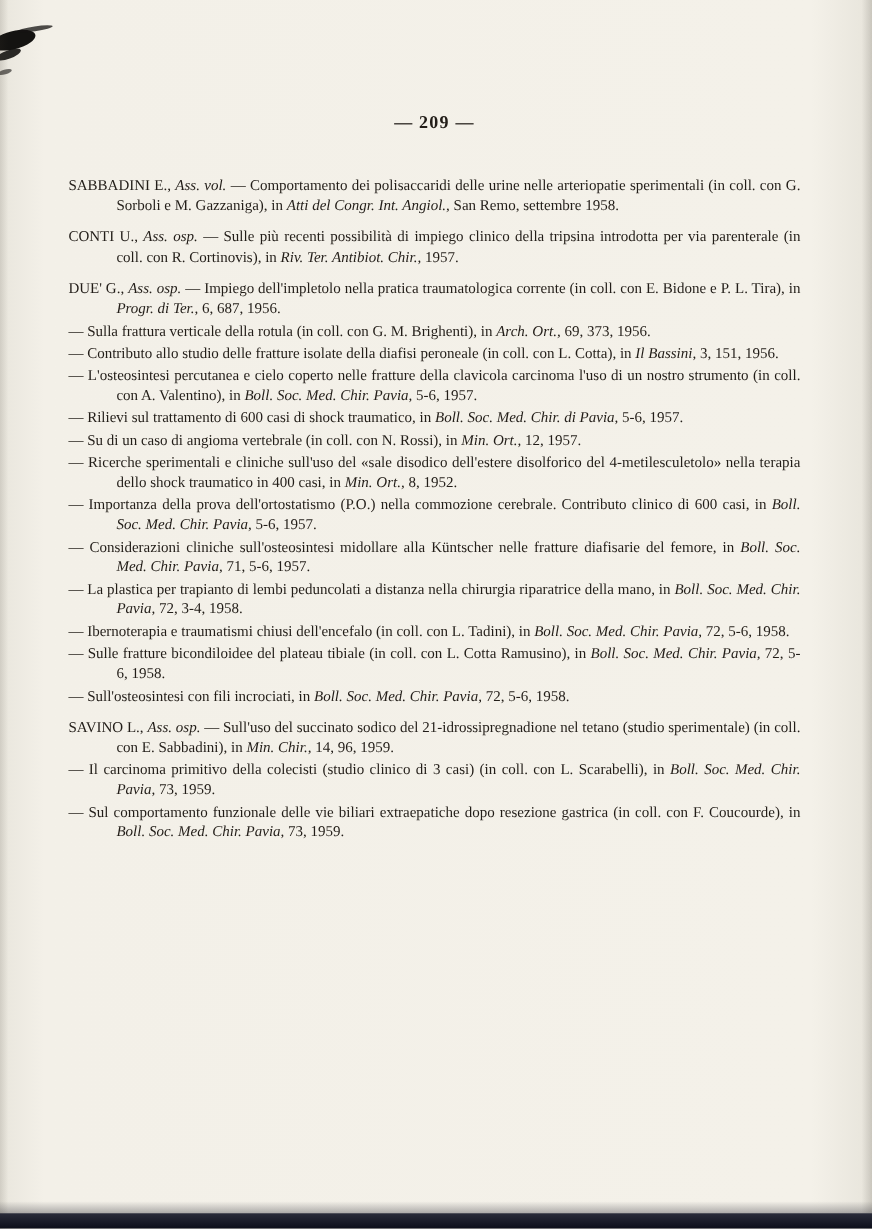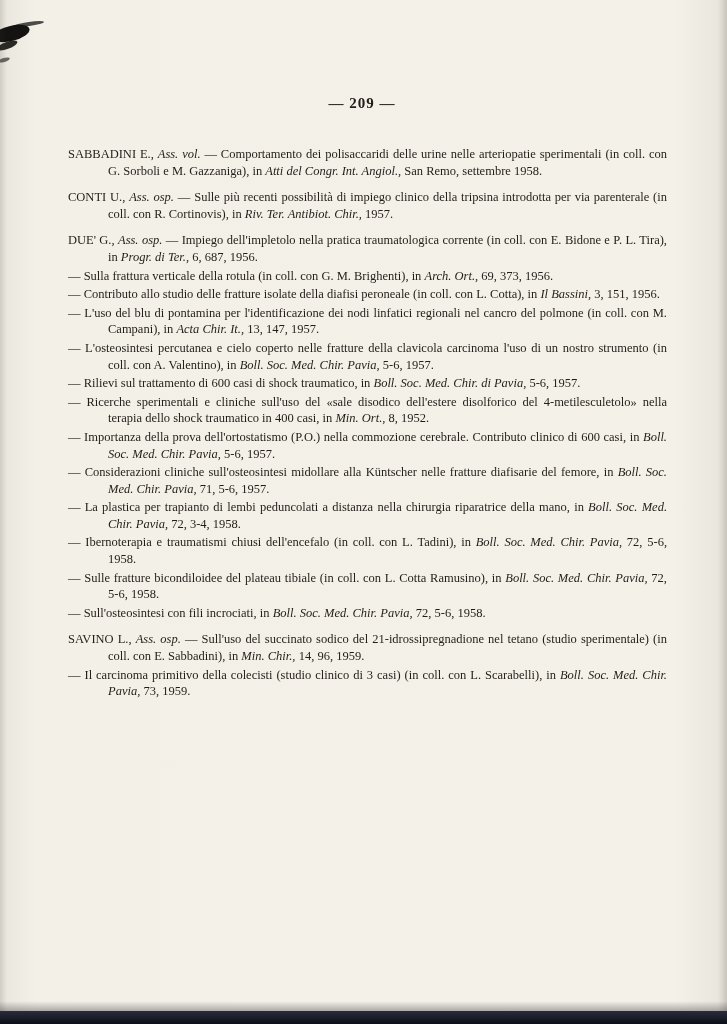--- a/index.html
+++ b/index.html
@@ -30,21 +30,21 @@
     font-weight: bold;
     letter-spacing: 1px;
     margin: 0 0 34px 0;
   }
   .entries {
     font-size: 12.5px;
     line-height: 16.6px;
     text-align: justify;
   }
   .entry {
-    margin: 0 0 2px 11px;
+    margin: 0 0 2px 0;
     padding-left: 40px;
     text-indent: -40px;
   }
   .entry.author-start {
     margin-top: 10px;
   }
   .entry.author-start:first-child {
     margin-top: 0;
   }
   .it {
@@ -96,32 +96,33 @@
   <div class="smudge smudge-d"></div>
 
   <div class="content">
     <p class="page-number">— 209 —</p>
     <div class="entries">
         <p class="entry author-start"><span>SABBADINI E., </span><span class="it">Ass. vol.</span><span> — Comportamento dei polisaccaridi delle urine nelle arteriopatie sperimentali (in coll. con G. Sorboli e M. Gazzaniga), in </span><span class="it">Atti del Congr. Int. Angiol.,</span><span> San Remo, settembre 1958.</span></p>
         <p class="entry author-start"><span>CONTI U., </span><span class="it">Ass. osp.</span><span> — Sulle più recenti possibilità di impiego clinico della tripsina introdotta per via parenterale (in coll. con R. Cortinovis), in </span><span class="it">Riv. Ter. Antibiot. Chir.,</span><span> 1957.</span></p>
         <p class="entry author-start"><span>DUE' G., </span><span class="it">Ass. osp.</span><span> — Impiego dell'impletolo nella pratica traumatologica corrente (in coll. con E. Bidone e P. L. Tira), in </span><span class="it">Progr. di Ter.,</span><span> 6, 687, 1956.</span></p>
         <p class="entry"><span>— Sulla frattura verticale della rotula (in coll. con G. M. Brighenti), in </span><span class="it">Arch. Ort.,</span><span> 69, 373, 1956.</span></p>
         <p class="entry"><span>— Contributo allo studio delle fratture isolate della diafisi peroneale (in coll. con L. Cotta), in </span><span class="it">Il Bassini,</span><span> 3, 151, 1956.</span></p>
-        <p class="entry"><span>— L'uso del blu di pontamina per l'identificazione dei nodi linfatici regionali nel cancro del polmone (in coll. con M. Campani), in </span><span class="it">Acta Chir. It.,</span><span> 13, 147, 1957.</span></p>
         <p class="entry"><span>— L'osteosintesi percutanea e cielo coperto nelle fratture della clavicola carcinoma l'uso di un nostro strumento (in coll. con A. Valentino), in </span><span class="it">Boll. Soc. Med. Chir. Pavia,</span><span> 5-6, 1957.</span></p>
         <p class="entry"><span>— Rilievi sul trattamento di 600 casi di shock traumatico, in </span><span class="it">Boll. Soc. Med. Chir. di Pavia,</span><span> 5-6, 1957.</span></p>
+        <p class="entry"><span>— Su di un caso di angioma vertebrale (in coll. con N. Rossi), in </span><span class="it">Min. Ort.,</span><span> 12, 1957.</span></p>
         <p class="entry"><span>— Ricerche sperimentali e cliniche sull'uso del «sale disodico dell'estere disolforico del 4-metilesculetolo» nella terapia dello shock traumatico in 400 casi, in </span><span class="it">Min. Ort.,</span><span> 8, 1952.</span></p>
         <p class="entry"><span>— Importanza della prova dell'ortostatismo (P.O.) nella commozione cerebrale. Contributo clinico di 600 casi, in </span><span class="it">Boll. Soc. Med. Chir. Pavia,</span><span> 5-6, 1957.</span></p>
         <p class="entry"><span>— Considerazioni cliniche sull'osteosintesi midollare alla Küntscher nelle fratture diafisarie del femore, in </span><span class="it">Boll. Soc. Med. Chir. Pavia,</span><span> 71, 5-6, 1957.</span></p>
         <p class="entry"><span>— La plastica per trapianto di lembi peduncolati a distanza nella chirurgia riparatrice della mano, in </span><span class="it">Boll. Soc. Med. Chir. Pavia,</span><span> 72, 3-4, 1958.</span></p>
         <p class="entry"><span>— Ibernoterapia e traumatismi chiusi dell'encefalo (in coll. con L. Tadini), in </span><span class="it">Boll. Soc. Med. Chir. Pavia,</span><span> 72, 5-6, 1958.</span></p>
         <p class="entry"><span>— Sulle fratture bicondiloidee del plateau tibiale (in coll. con L. Cotta Ramusino), in </span><span class="it">Boll. Soc. Med. Chir. Pavia,</span><span> 72, 5-6, 1958.</span></p>
         <p class="entry"><span>— Sull'osteosintesi con fili incrociati, in </span><span class="it">Boll. Soc. Med. Chir. Pavia,</span><span> 72, 5-6, 1958.</span></p>
         <p class="entry author-start"><span>SAVINO L., </span><span class="it">Ass. osp.</span><span> — Sull'uso del succinato sodico del 21-idrossipregnadione nel tetano (studio sperimentale) (in coll. con E. Sabbadini), in </span><span class="it">Min. Chir.,</span><span> 14, 96, 1959.</span></p>
         <p class="entry"><span>— Il carcinoma primitivo della colecisti (studio clinico di 3 casi) (in coll. con L. Scarabelli), in </span><span class="it">Boll. Soc. Med. Chir. Pavia,</span><span> 73, 1959.</span></p>
+        <p class="entry"><span>— Sul comportamento funzionale delle vie biliari extraepatiche dopo resezione gastrica (in coll. con F. Coucourde), in </span><span class="it">Boll. Soc. Med. Chir. Pavia,</span><span> 73, 1959.</span></p>
       </div>
   </div>
 
   <div class="edge-shadow-left"></div>
   <div class="edge-shadow-right"></div>
   <div class="bottom-shadow"></div>
   <div class="bottom-bar"></div>
 
 </div>
 

